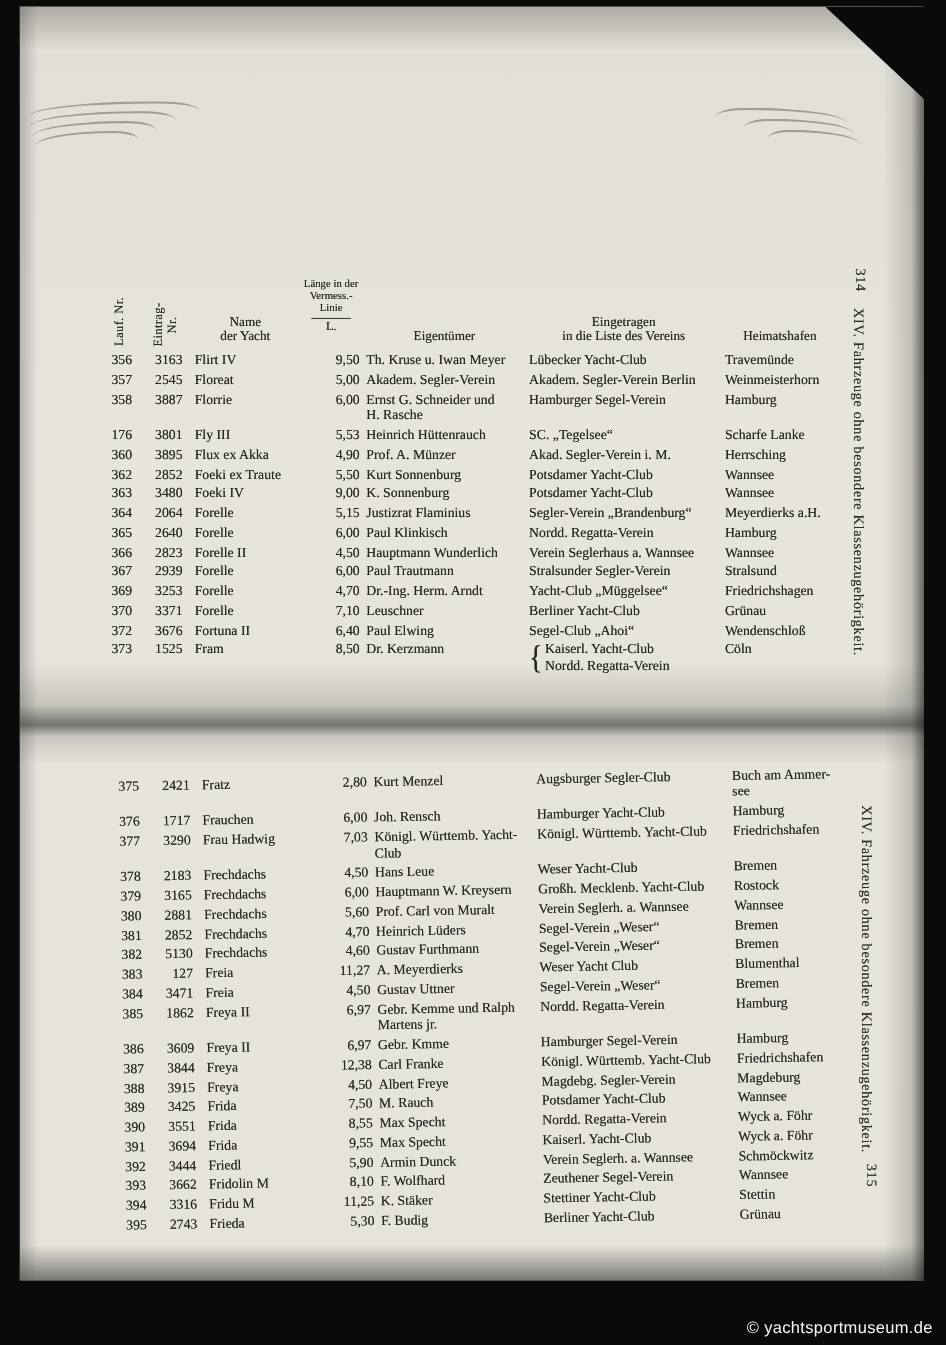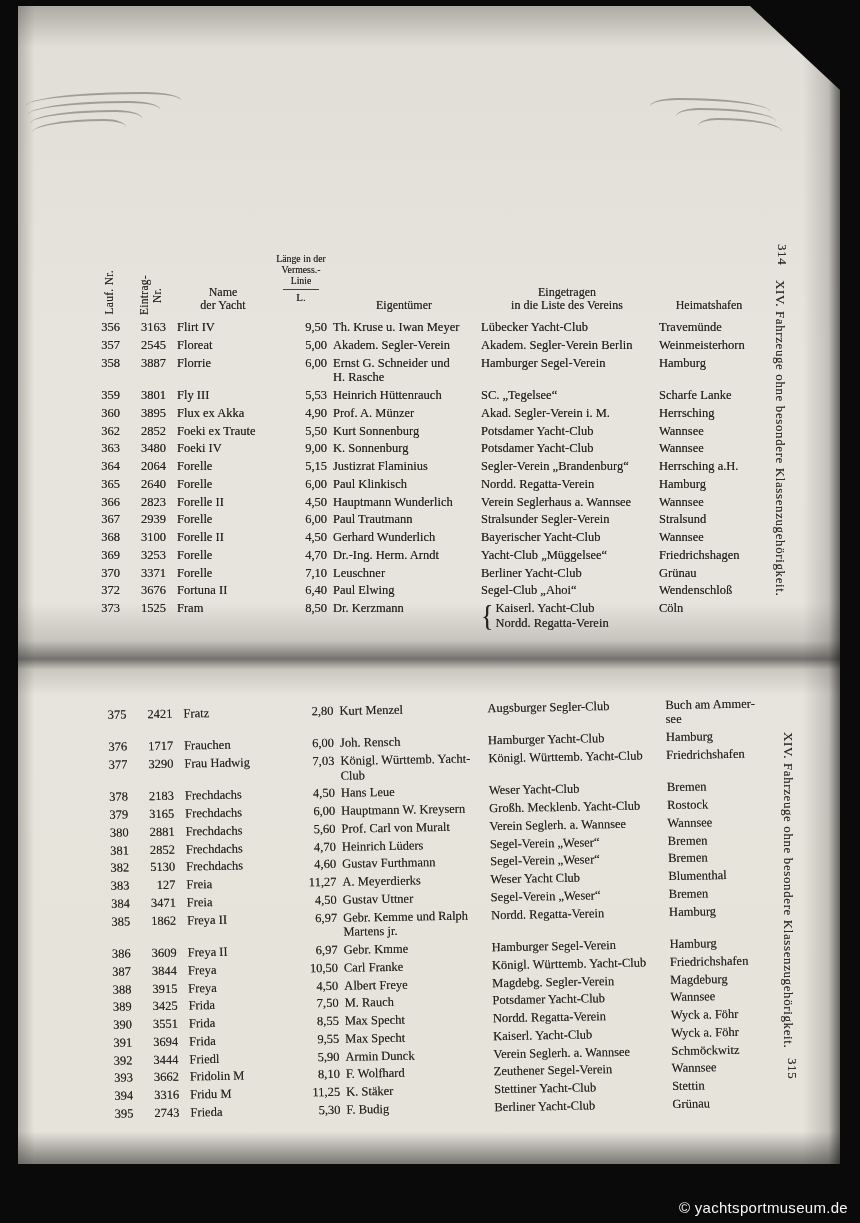--- a/index.html
+++ b/index.html
@@ -130,21 +130,21 @@
           <td class="col-lauf">358</td>
           <td class="col-eintrag">3887</td>
           <td class="col-name">Florrie</td>
           <td class="col-laenge">6,00</td>
           <td class="col-owner">Ernst G. Schneider und
 H. Rasche</td>
           <td class="col-club">Hamburger Segel-Verein</td>
           <td class="col-port">Hamburg</td>
         </tr>
         <tr>
-          <td class="col-lauf">359</td>
+          <td class="col-lauf">176</td>
           <td class="col-eintrag">3801</td>
           <td class="col-name">Fly III</td>
           <td class="col-laenge">5,53</td>
           <td class="col-owner">Heinrich Hüttenrauch</td>
           <td class="col-club">SC. „Tegelsee“</td>
           <td class="col-port">Scharfe Lanke</td>
         </tr>
         <tr>
           <td class="col-lauf">360</td>
           <td class="col-eintrag">3895</td>
@@ -172,21 +172,21 @@
           <td class="col-club">Potsdamer Yacht-Club</td>
           <td class="col-port">Wannsee</td>
         </tr>
         <tr>
           <td class="col-lauf">364</td>
           <td class="col-eintrag">2064</td>
           <td class="col-name">Forelle</td>
           <td class="col-laenge">5,15</td>
           <td class="col-owner">Justizrat Flaminius</td>
           <td class="col-club">Segler-Verein „Brandenburg“</td>
-          <td class="col-port">Herrsching a.H.</td>
+          <td class="col-port">Meyerdierks a.H.</td>
         </tr>
         <tr>
           <td class="col-lauf">365</td>
           <td class="col-eintrag">2640</td>
           <td class="col-name">Forelle</td>
           <td class="col-laenge">6,00</td>
           <td class="col-owner">Paul Klinkisch</td>
           <td class="col-club">Nordd. Regatta-Verein</td>
           <td class="col-port">Hamburg</td>
         </tr>
@@ -200,29 +200,20 @@
           <td class="col-port">Wannsee</td>
         </tr>
         <tr>
           <td class="col-lauf">367</td>
           <td class="col-eintrag">2939</td>
           <td class="col-name">Forelle</td>
           <td class="col-laenge">6,00</td>
           <td class="col-owner">Paul Trautmann</td>
           <td class="col-club">Stralsunder Segler-Verein</td>
           <td class="col-port">Stralsund</td>
-        </tr>
-        <tr>
-          <td class="col-lauf">368</td>
-          <td class="col-eintrag">3100</td>
-          <td class="col-name">Forelle II</td>
-          <td class="col-laenge">4,50</td>
-          <td class="col-owner">Gerhard Wunderlich</td>
-          <td class="col-club">Bayerischer Yacht-Club</td>
-          <td class="col-port">Wannsee</td>
         </tr>
         <tr>
           <td class="col-lauf">369</td>
           <td class="col-eintrag">3253</td>
           <td class="col-name">Forelle</td>
           <td class="col-laenge">4,70</td>
           <td class="col-owner">Dr.-Ing. Herm. Arndt</td>
           <td class="col-club">Yacht-Club „Müggelsee“</td>
           <td class="col-port">Friedrichshagen</td>
         </tr>
@@ -376,21 +367,21 @@
           <td class="col-name">Freya II</td>
           <td class="col-laenge">6,97</td>
           <td class="col-owner">Gebr. Kmme</td>
           <td class="col-club">Hamburger Segel-Verein</td>
           <td class="col-port">Hamburg</td>
         </tr>
         <tr>
           <td class="col-lauf">387</td>
           <td class="col-eintrag">3844</td>
           <td class="col-name">Freya</td>
-          <td class="col-laenge">10,50</td>
+          <td class="col-laenge">12,38</td>
           <td class="col-owner">Carl Franke</td>
           <td class="col-club">Königl. Württemb. Yacht-Club</td>
           <td class="col-port">Friedrichshafen</td>
         </tr>
         <tr>
           <td class="col-lauf">388</td>
           <td class="col-eintrag">3915</td>
           <td class="col-name">Freya</td>
           <td class="col-laenge">4,50</td>
           <td class="col-owner">Albert Freye</td>

